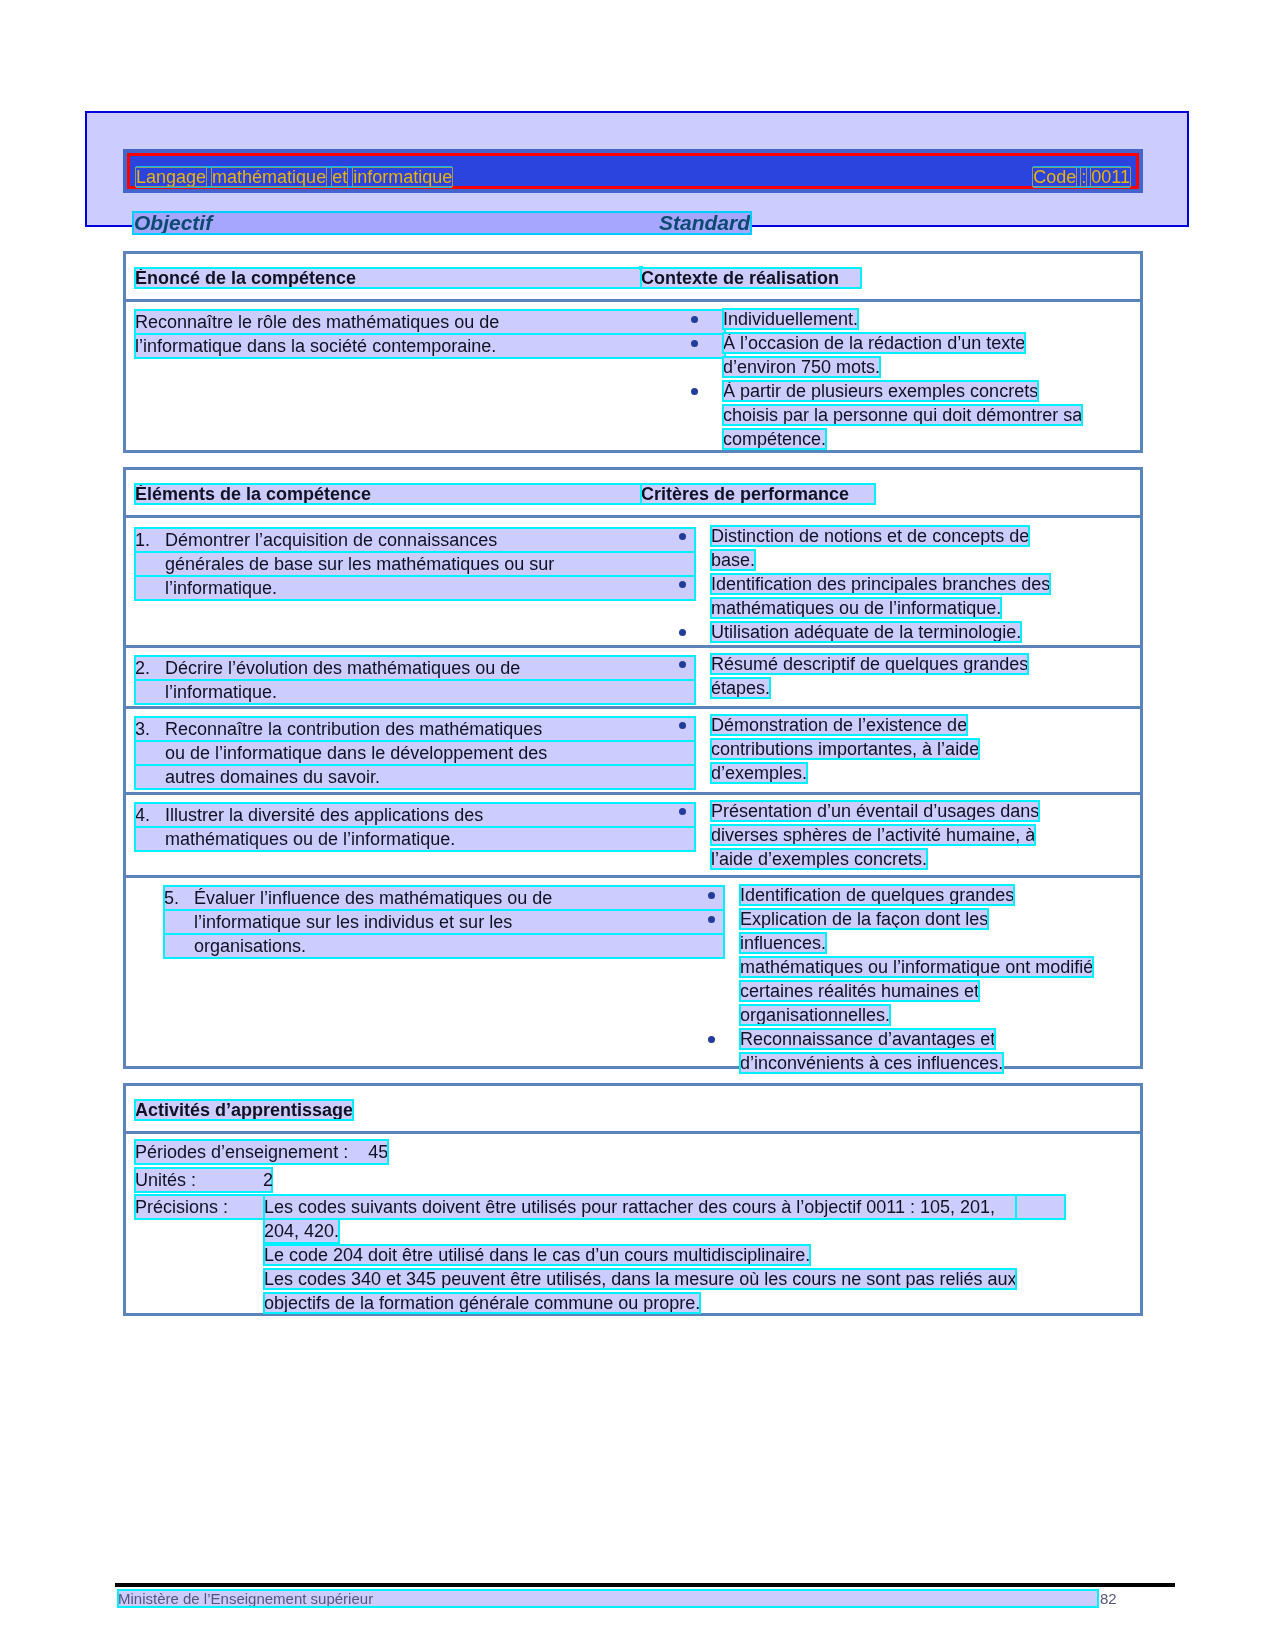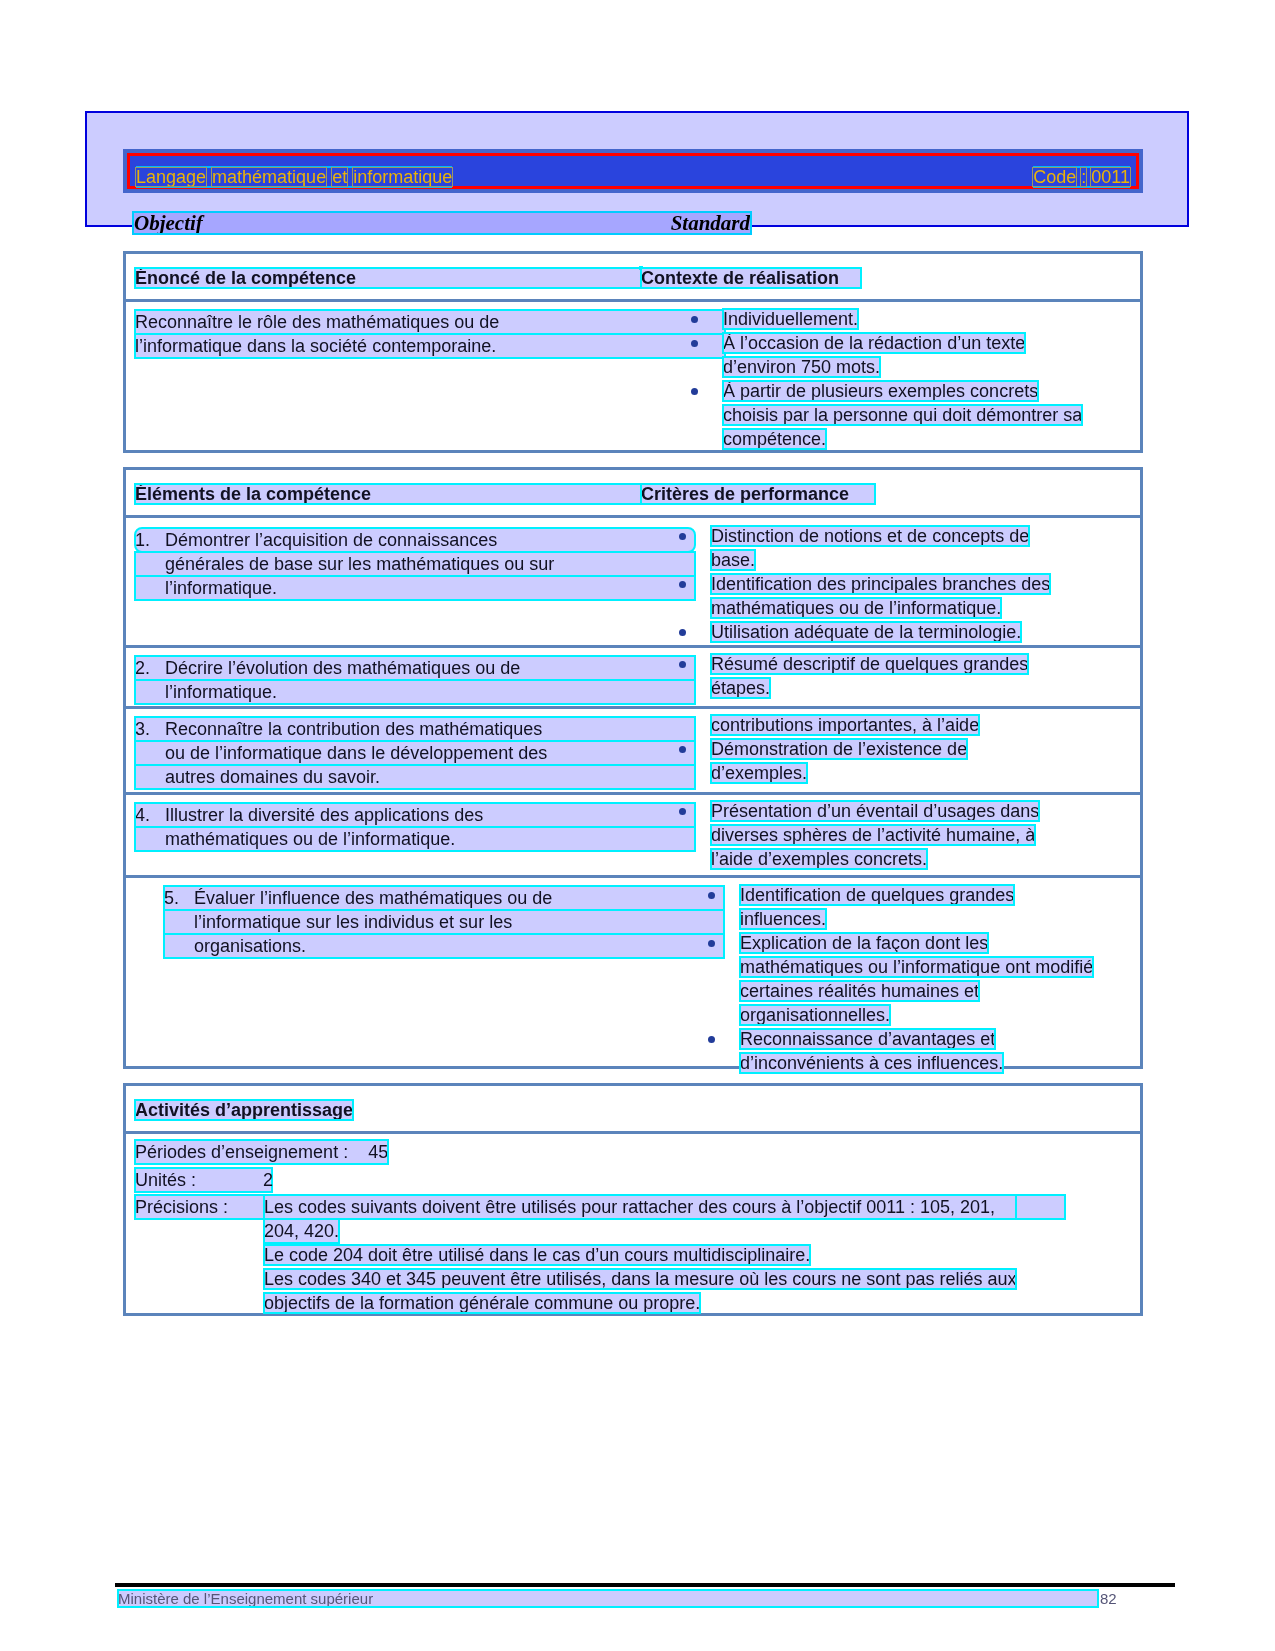--- a/index.html
+++ b/index.html
@@ -31,21 +31,21 @@
   }
   .title-left { display: flex; gap: 6px; }
   .title-left span, .title-right span { outline: 1px solid #999966; }
   .title-right { display: flex; gap: 5px; }
   .objectif-row {
     position: absolute; left: 134px; top: 213px; width: 616px; height: 20px;
     display: flex; justify-content: space-between; align-items: center;
     background: #a6a6ff; outline: 2px solid #00ccff;
   }
   .objectif-row span {
-    font-style: italic; font-weight: bold; color: #000000; font-size: 21px; font-family: Liberation Serif, serif;
+    font-style: italic; font-weight: bold; color: #0c4a6e; font-size: 21px;
   }
 
   
   .box {
     position: absolute; left: 123px; width: 1020px;
     border: 3px solid #5b84bb; box-sizing: border-box;
   }
   .box-head {
     height: 45px; border-bottom: 3px solid #5b84bb; position: relative;
   }
@@ -134,21 +134,21 @@
 </div>
 
 <div class="box" style="top:467px;height:602px;">
   <div class="box-head">
     <div class="h hl" style="left:9px;width:625px;">Éléments de la compétence</div>
     <div class="h hl" style="left:515px;width:234px;"><span>Critères de performance</span></div>
   </div>
 
   <div class="row" style="height:127px;">
     <div class="left-col" style="top:10px;width:1000px;">
-      <div class="line hl" style="width:560px;border-radius:7px;"><span class="num">1.</span><span>Démontrer l’acquisition de connaissances</span></div>
+      <div class="line hl" style="width:560px;"><span class="num">1.</span><span>Démontrer l’acquisition de connaissances</span></div>
       <div class="line hl indent" style="width:530px;">générales de base sur les mathématiques ou sur</div>
       <div class="line hl indent" style="width:530px;">l’informatique.</div>
     </div>
     <div style="position:absolute;left:0;top:6px;width:1010px;">
       <div class="line" style="padding-left:585px;position:relative;"><span class="bullet" style="left:553px;"></span><span class="hl">Distinction de notions et de concepts de</span></div>
       <div class="line" style="padding-left:585px;"><span class="hl">base.</span></div>
       <div class="line" style="padding-left:585px;position:relative;"><span class="bullet" style="left:553px;"></span><span class="hl">Identification des principales branches des</span></div>
       <div class="line" style="padding-left:585px;"><span class="hl">mathématiques ou de l’informatique.</span></div>
       <div class="line" style="padding-left:585px;position:relative;"><span class="bullet" style="left:553px;"></span><span class="hl">Utilisation adéquate de la terminologie.</span></div>
     </div>
@@ -165,22 +165,22 @@
     </div>
   </div>
 
   <div class="row" style="height:83px;">
     <div class="left-col" style="top:8px;">
       <div class="line hl" style="width:560px;"><span class="num">3.</span><span>Reconnaître la contribution des mathématiques</span></div>
       <div class="line hl indent" style="width:530px;">ou de l’informatique dans le développement des</div>
       <div class="line hl indent" style="width:530px;">autres domaines du savoir.</div>
     </div>
     <div style="position:absolute;left:0;top:4px;width:1010px;">
+      <div class="line" style="padding-left:585px;position:relative;"><span class="bullet" style="left:553px;"></span><span class="hl">Démonstration de l’existence de</span></div>
       <div class="line" style="padding-left:585px;"><span class="hl">contributions importantes, à l’aide</span></div>
-      <div class="line" style="padding-left:585px;position:relative;"><span class="bullet" style="left:553px;"></span><span class="hl">Démonstration de l’existence de</span></div>
       <div class="line" style="padding-left:585px;"><span class="hl">d’exemples.</span></div>
     </div>
   </div>
 
   <div class="row" style="height:80px;padding-left:43px;">
     <div class="left-col" style="top:8px;">
       <div class="line hl" style="width:560px;"><span class="num">4.</span><span>Illustrer la diversité des applications des</span></div>
       <div class="line hl indent" style="width:530px;">mathématiques ou de l’informatique.</div>
     </div>
     <div style="position:absolute;left:0;top:4px;width:1010px;">
@@ -191,22 +191,22 @@
   </div>
 
   <div class="row" style="height:195px;margin-left:29px;">
     <div class="left-col" style="top:8px;">
       <div class="line hl" style="width:560px;"><span class="num">5.</span><span>Évaluer l’influence des mathématiques ou de</span></div>
       <div class="line hl indent" style="width:530px;">l’informatique sur les individus et sur les</div>
       <div class="line hl indent" style="width:530px;">organisations.</div>
     </div>
     <div style="position:absolute;left:0;top:5px;width:1010px;">
       <div class="line" style="padding-left:585px;position:relative;"><span class="bullet" style="left:553px;"></span><span class="hl">Identification de quelques grandes</span></div>
+      <div class="line" style="padding-left:585px;position:relative;"><span class="bullet" style="left:553px;"></span><span class="hl">Explication de la façon dont les</span></div>
       <div class="line" style="padding-left:585px;"><span class="hl">influences.</span></div>
-      <div class="line" style="padding-left:585px;position:relative;"><span class="bullet" style="left:553px;"></span><span class="hl">Explication de la façon dont les</span></div>
       <div class="line" style="padding-left:585px;"><span class="hl">mathématiques ou l’informatique ont modifié</span></div>
       <div class="line" style="padding-left:585px;"><span class="hl">certaines réalités humaines et</span></div>
       <div class="line" style="padding-left:585px;"><span class="hl">organisationnelles.</span></div>
       <div class="line" style="padding-left:585px;position:relative;"><span class="bullet" style="left:553px;"></span><span class="hl">Reconnaissance d’avantages et</span></div>
       <div class="line" style="padding-left:585px;"><span class="hl">d’inconvénients à ces influences.</span></div>
     </div>
   </div>
 </div>
 
 <div class="box" style="top:1083px;height:233px;">

